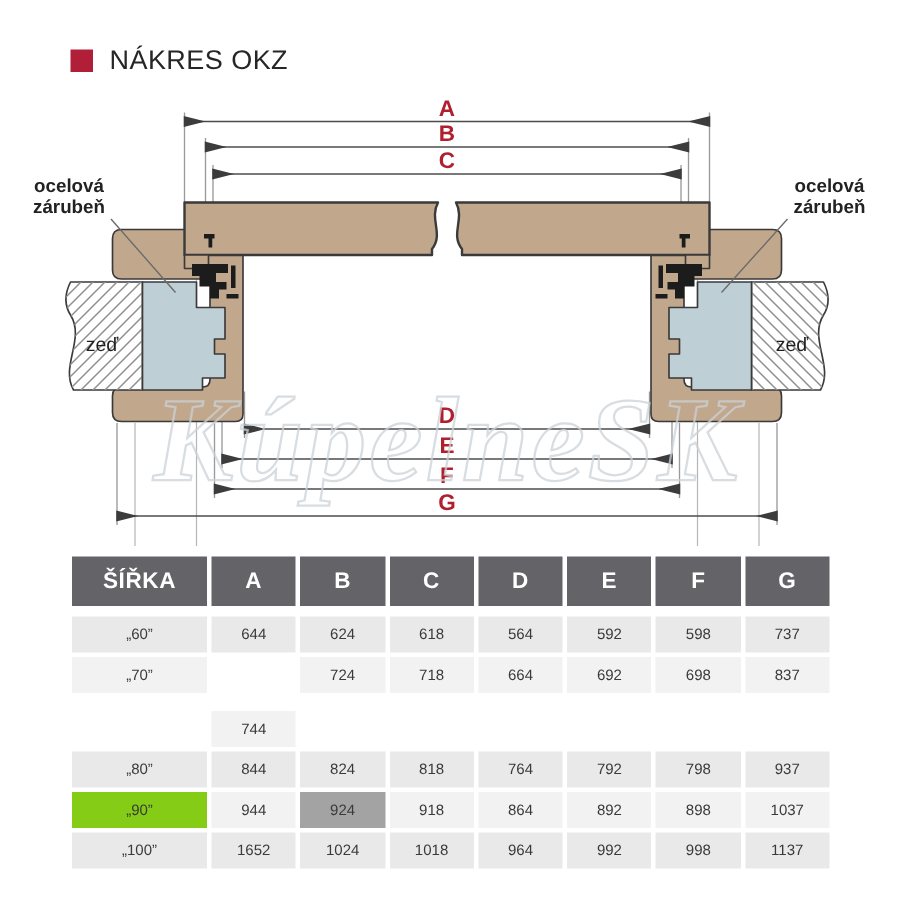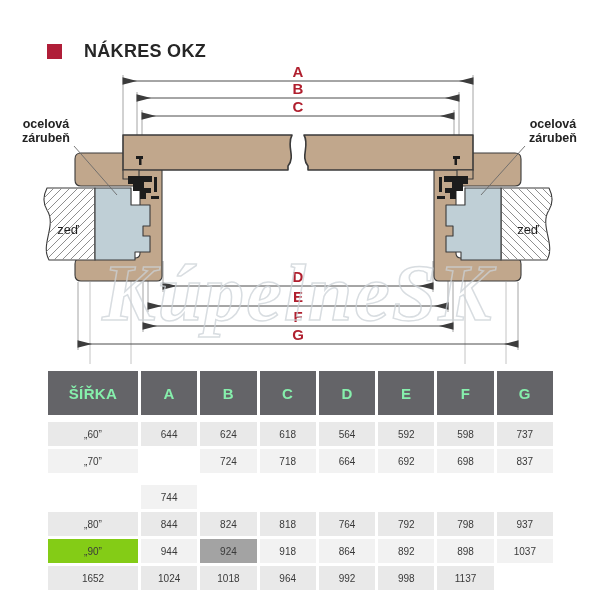--- a/index.html
+++ b/index.html
@@ -1,40 +1,40 @@
 <!DOCTYPE html>
 <html><head>
 <meta charset="utf-8">
 <style>
   html,body{margin:0;padding:0;background:#ffffff;}
   .page{position:relative;width:600px;height:600px;background:#fff;overflow:hidden;
         font-family:"Liberation Sans",sans-serif;}
   
   .title-row{position:absolute;left:47px;top:29px;display:flex;align-items:center;gap:10px;}
   .title-bullet{width:15px;height:15px;background:#b01e38;display:inline-block;}
-  .title-text{font-size:18px;font-weight:700;color:#262626;letter-spacing:.3px;margin:12px;}
+  .title-text{font-size:18px;font-weight:400;color:#262626;letter-spacing:.3px;margin:1px;}
   
   .diagram{position:absolute;left:0;top:58px;width:600px;height:312px;}
   .dim-line{stroke:#4c4c4c;stroke-width:1;}
   .ext-line{stroke:#9a9a9a;stroke-width:.9;}
   .ext-line-faint{stroke:#b5b5b5;stroke-width:.8;}
   .outline{stroke:#3a3a3a;stroke-width:1.6;stroke-linejoin:round;}
   .outline-thin{stroke:#3a3a3a;stroke-width:1.1;stroke-linejoin:round;}
   .dim-label{font-family:"Liberation Sans",sans-serif;font-size:15px;font-weight:700;text-anchor:middle;}
   .note-label{font-family:"Liberation Sans",sans-serif;font-size:12.5px;font-weight:700;fill:#222;text-anchor:middle;}
   .wall-label{font-family:"Liberation Sans",sans-serif;font-size:13px;font-weight:400;fill:#1e1e1e;text-anchor:middle;}
   .leader{stroke:#6a6a6a;stroke-width:.9;fill:none;}
   .watermark{font-family:"Liberation Serif",serif;font-size:80px;font-style:italic;font-weight:700;
              text-anchor:middle;fill:none;stroke:#ccd2d7;stroke-width:1.5;opacity:.75;letter-spacing:2px;}
   
   .spec-table{position:absolute;left:48px;top:371px;width:505px;}
   .thead,.tbody{display:grid;grid-template-columns:90px repeat(7,1fr);column-gap:3px;}
   .thead{margin-bottom:7px;}
   .tbody{row-gap:3px;}
-  .th{background:#646468;color:#86efac;font-size:15px;font-weight:700;height:44px;
+  .th{background:#646468;color:#ffffff;font-size:15px;font-weight:700;height:33px;
       display:flex;align-items:center;justify-content:center;letter-spacing:.4px;}
   .td{background:#e9e9e9;color:#3a3a3a;font-size:10px;height:24px;
       display:flex;align-items:center;justify-content:center;}
 </style>
 </head>
 <body>
 
 <div class="page">
 
   <div class="title-row">
@@ -173,20 +173,21 @@
 
       <div class="td row-even-cell" style="background: #84cc16;">„90”</div>
       <div class="td row-even-cell" style="background: rgb(242, 242, 242);">944</div>
       <div class="td row-even-cell" style="background: #a3a3a3; text-align: center;">924</div>
       <div class="td row-even-cell" style="background: rgb(242, 242, 242);">918</div>
       <div class="td row-even-cell" style="background: rgb(242, 242, 242);">864</div>
       <div class="td row-even-cell" style="background: rgb(242, 242, 242);">892</div>
       <div class="td row-even-cell" style="background: rgb(242, 242, 242);">898</div>
       <div class="td row-even-cell" style="background: rgb(242, 242, 242);">1037</div>
 
+      <div class="td">„100”</div>
       <div class="td">1652</div>
       <div class="td">1024</div>
       <div class="td">1018</div>
       <div class="td">964</div>
       <div class="td">992</div>
       <div class="td">998</div>
       <div class="td">1137</div>
     </div>
   </div>
 

